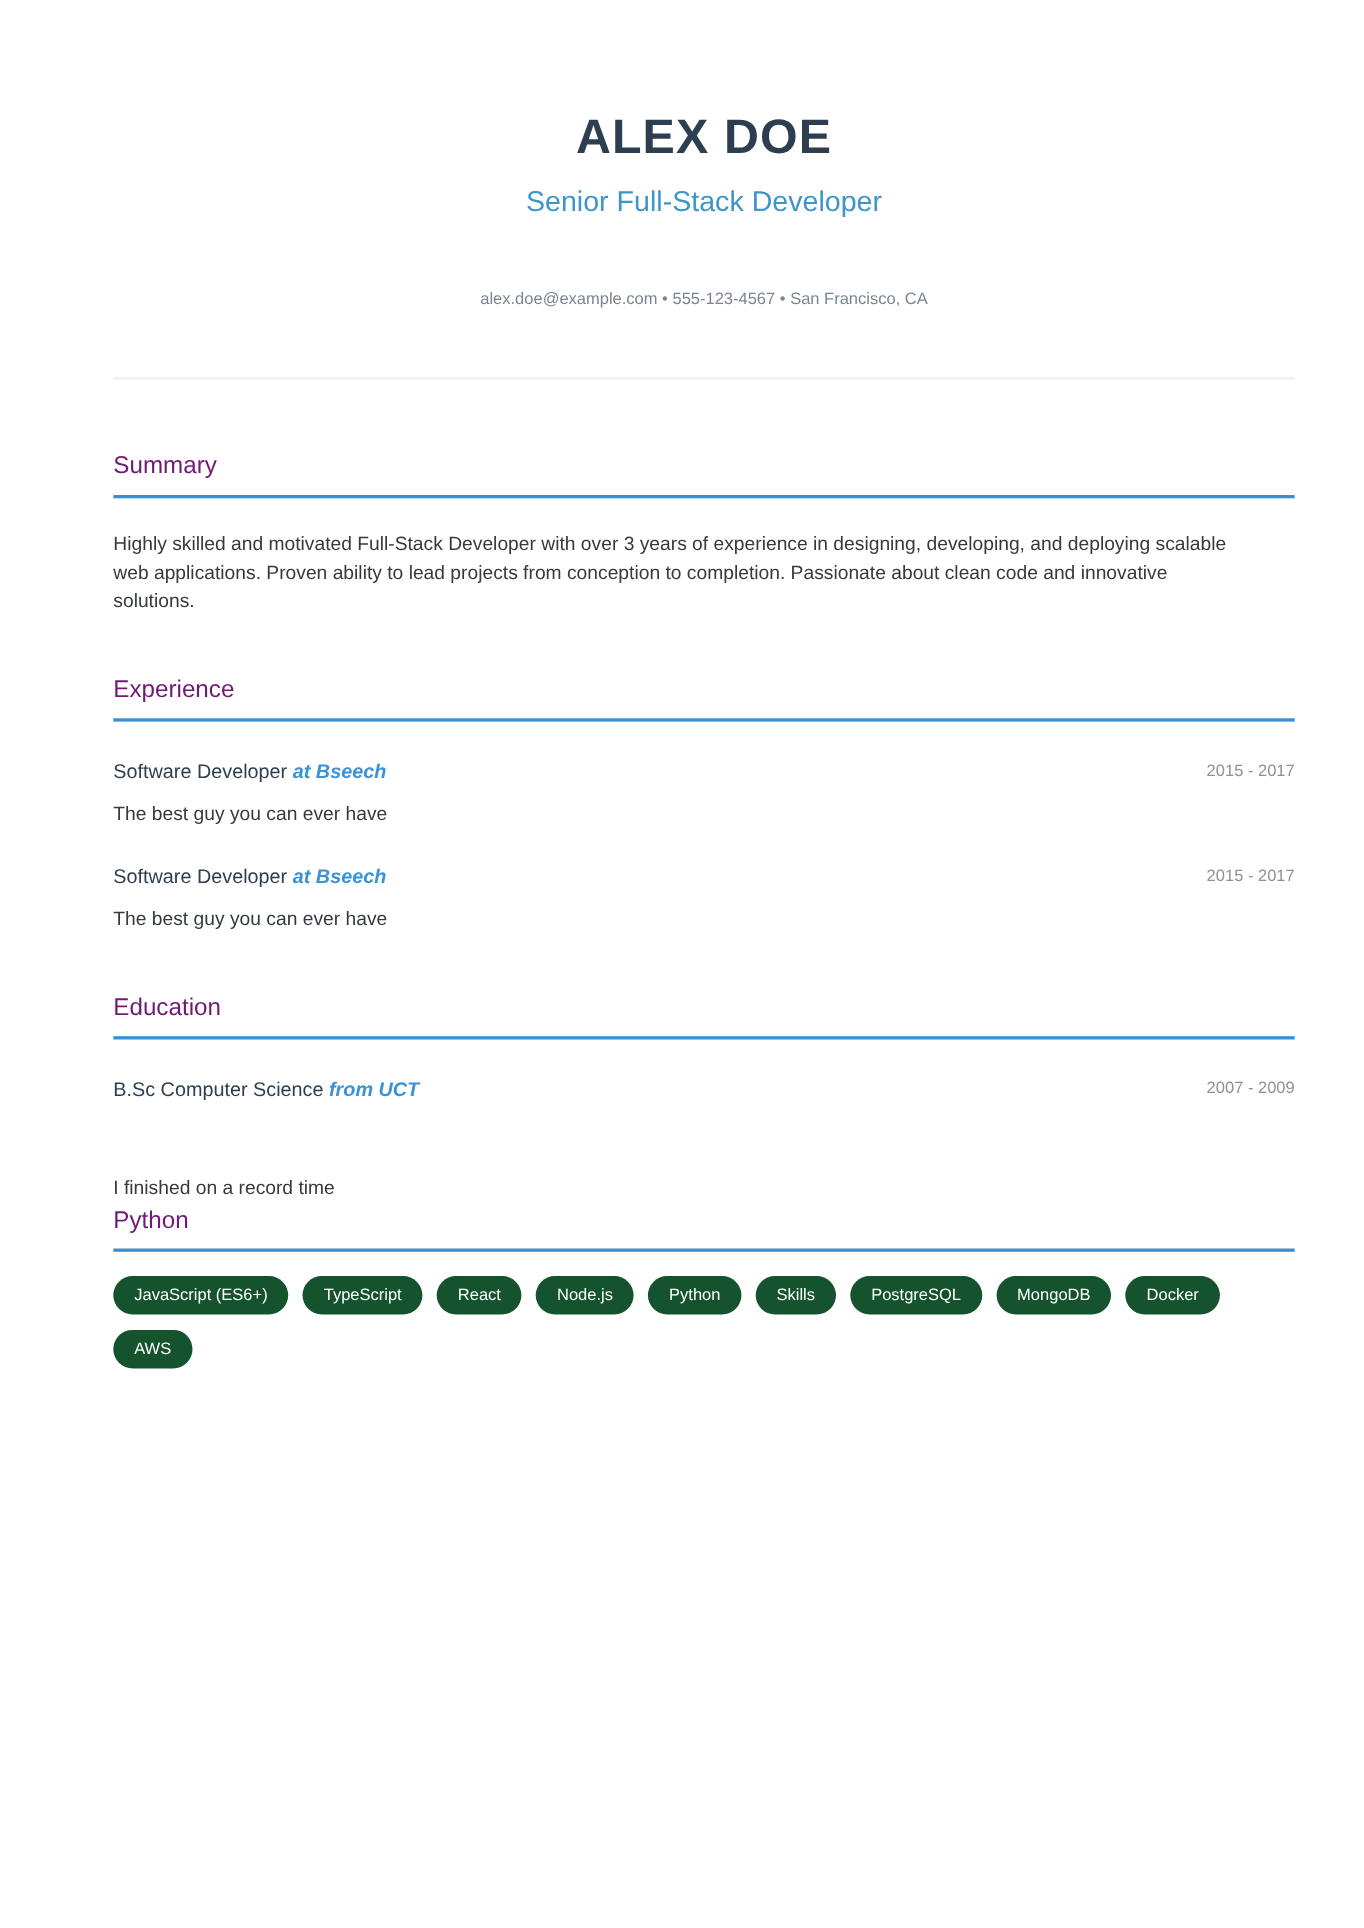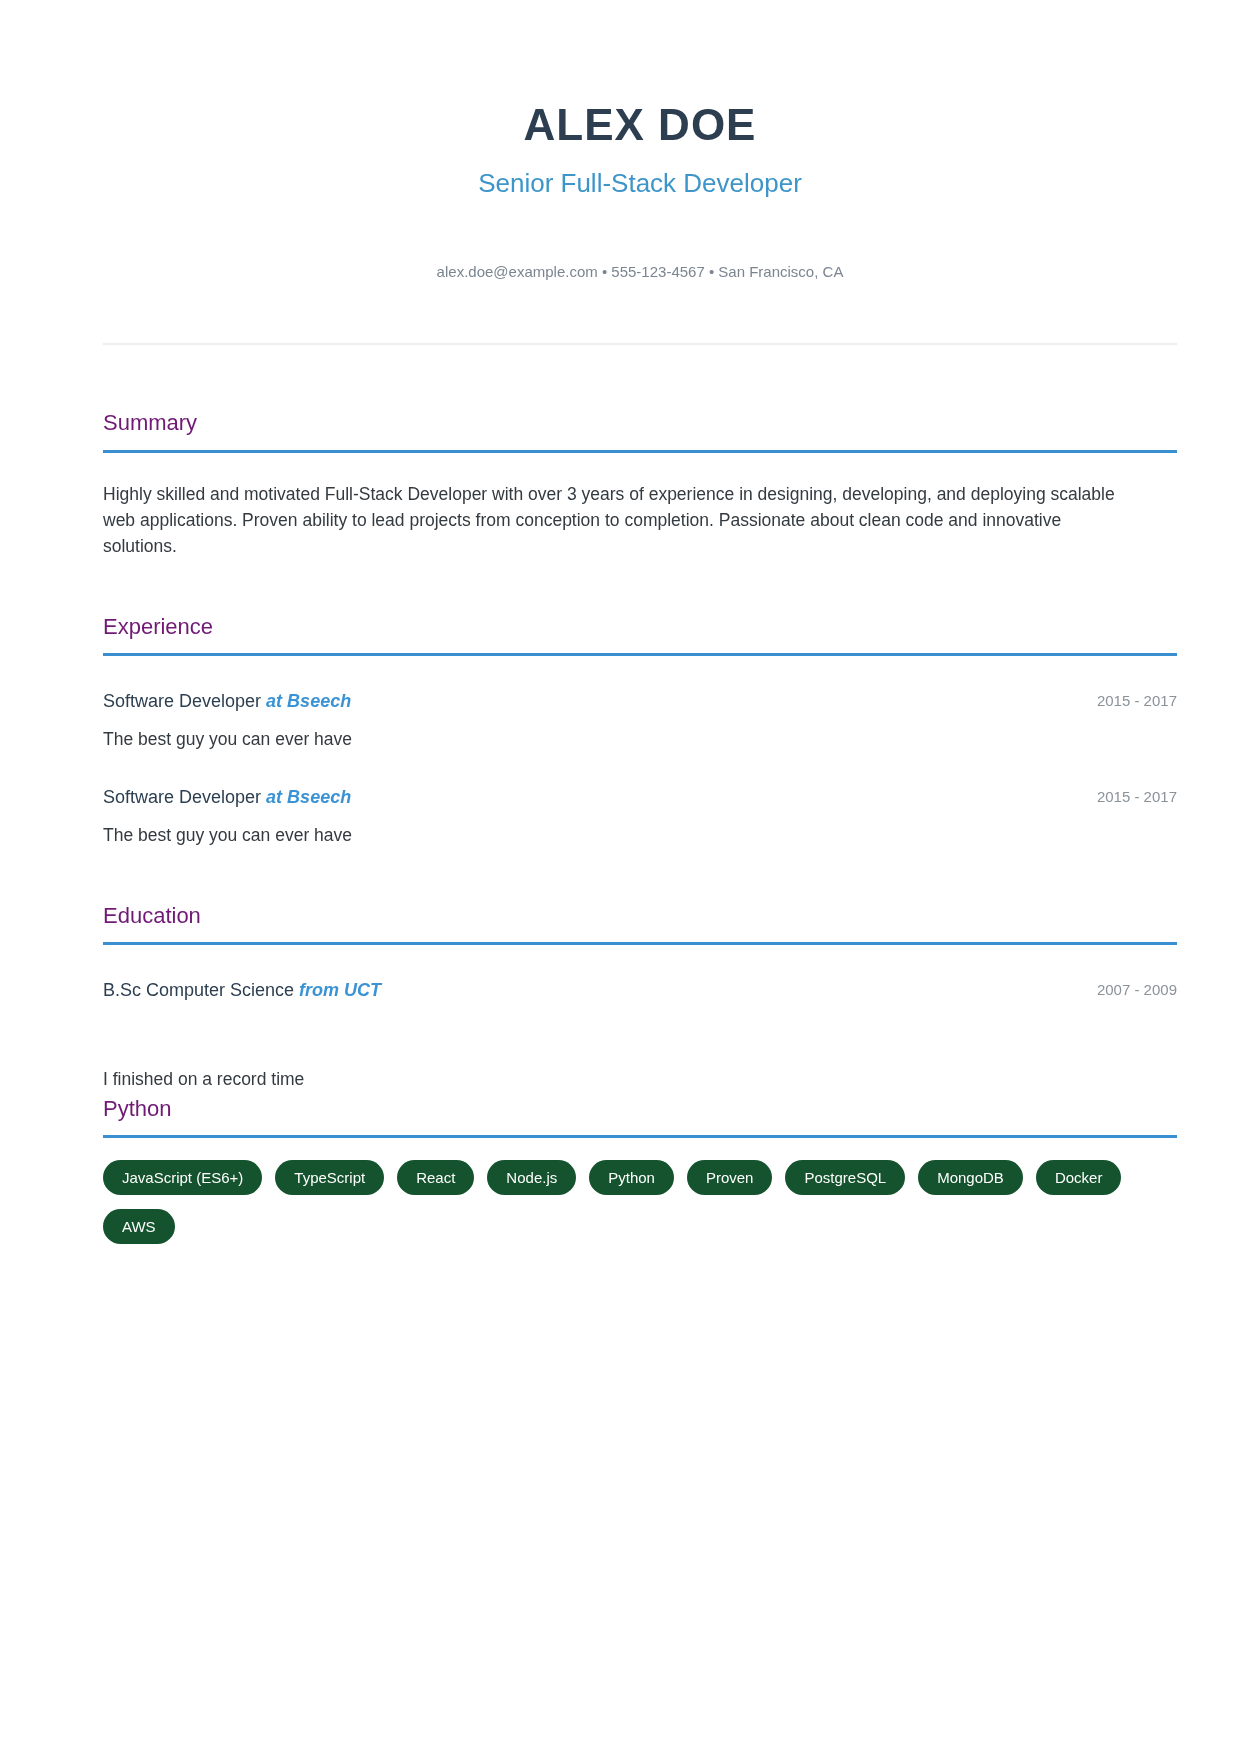--- a/index.html
+++ b/index.html
@@ -70,20 +70,20 @@
 
   <div class="section-title" style="top:1094px;">Python</div>
   <div class="rule" style="top:1135px;"></div>
 
   <div class="skills">
     <span class="pill">JavaScript (ES6+)</span>
     <span class="pill">TypeScript</span>
     <span class="pill">React</span>
     <span class="pill">Node.js</span>
     <span class="pill">Python</span>
-    <span class="pill">Proven</span>
+    <span class="pill">Skills</span>
     <span class="pill">PostgreSQL</span>
     <span class="pill">MongoDB</span>
     <span class="pill">Docker</span>
     <span class="pill">AWS</span>
   </div>
 
 </div>
 
 </body></html>

